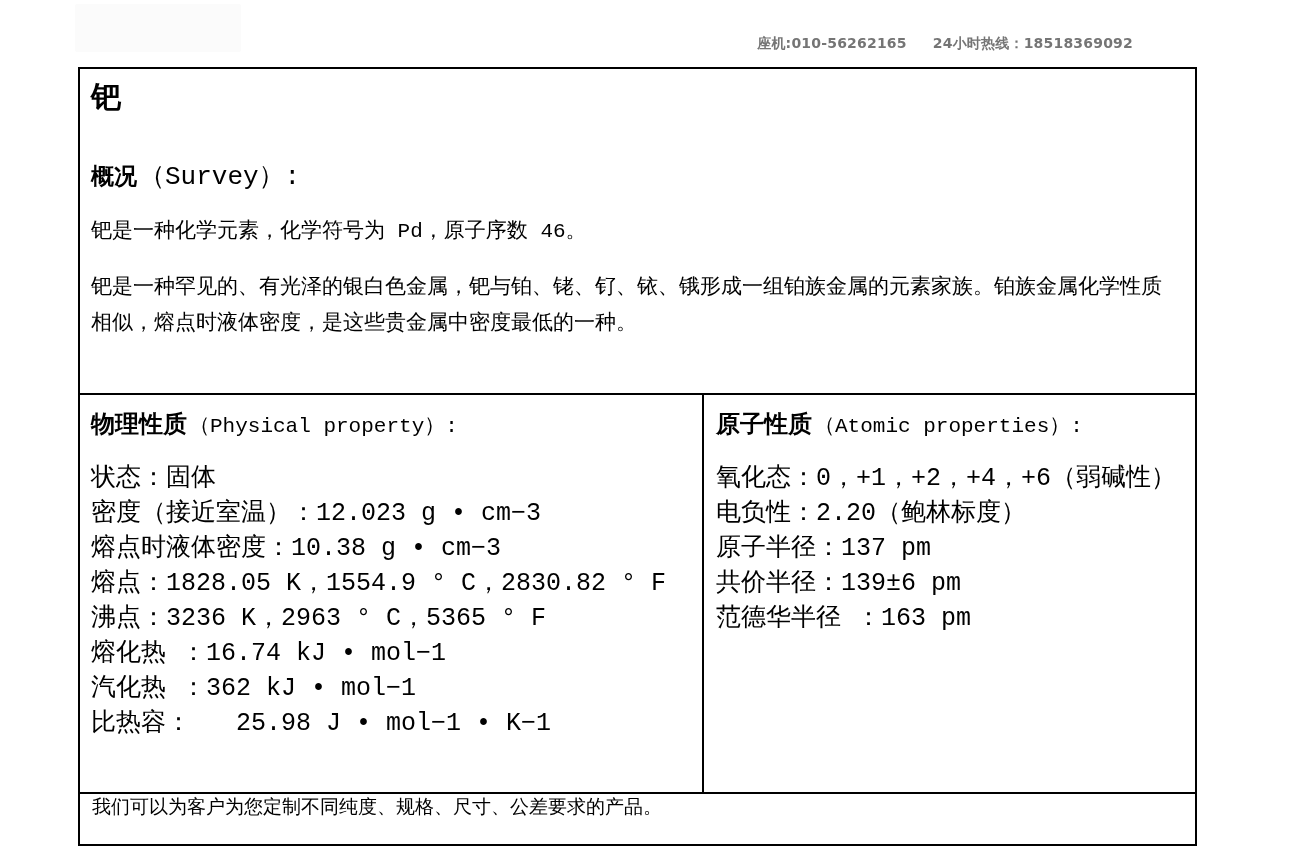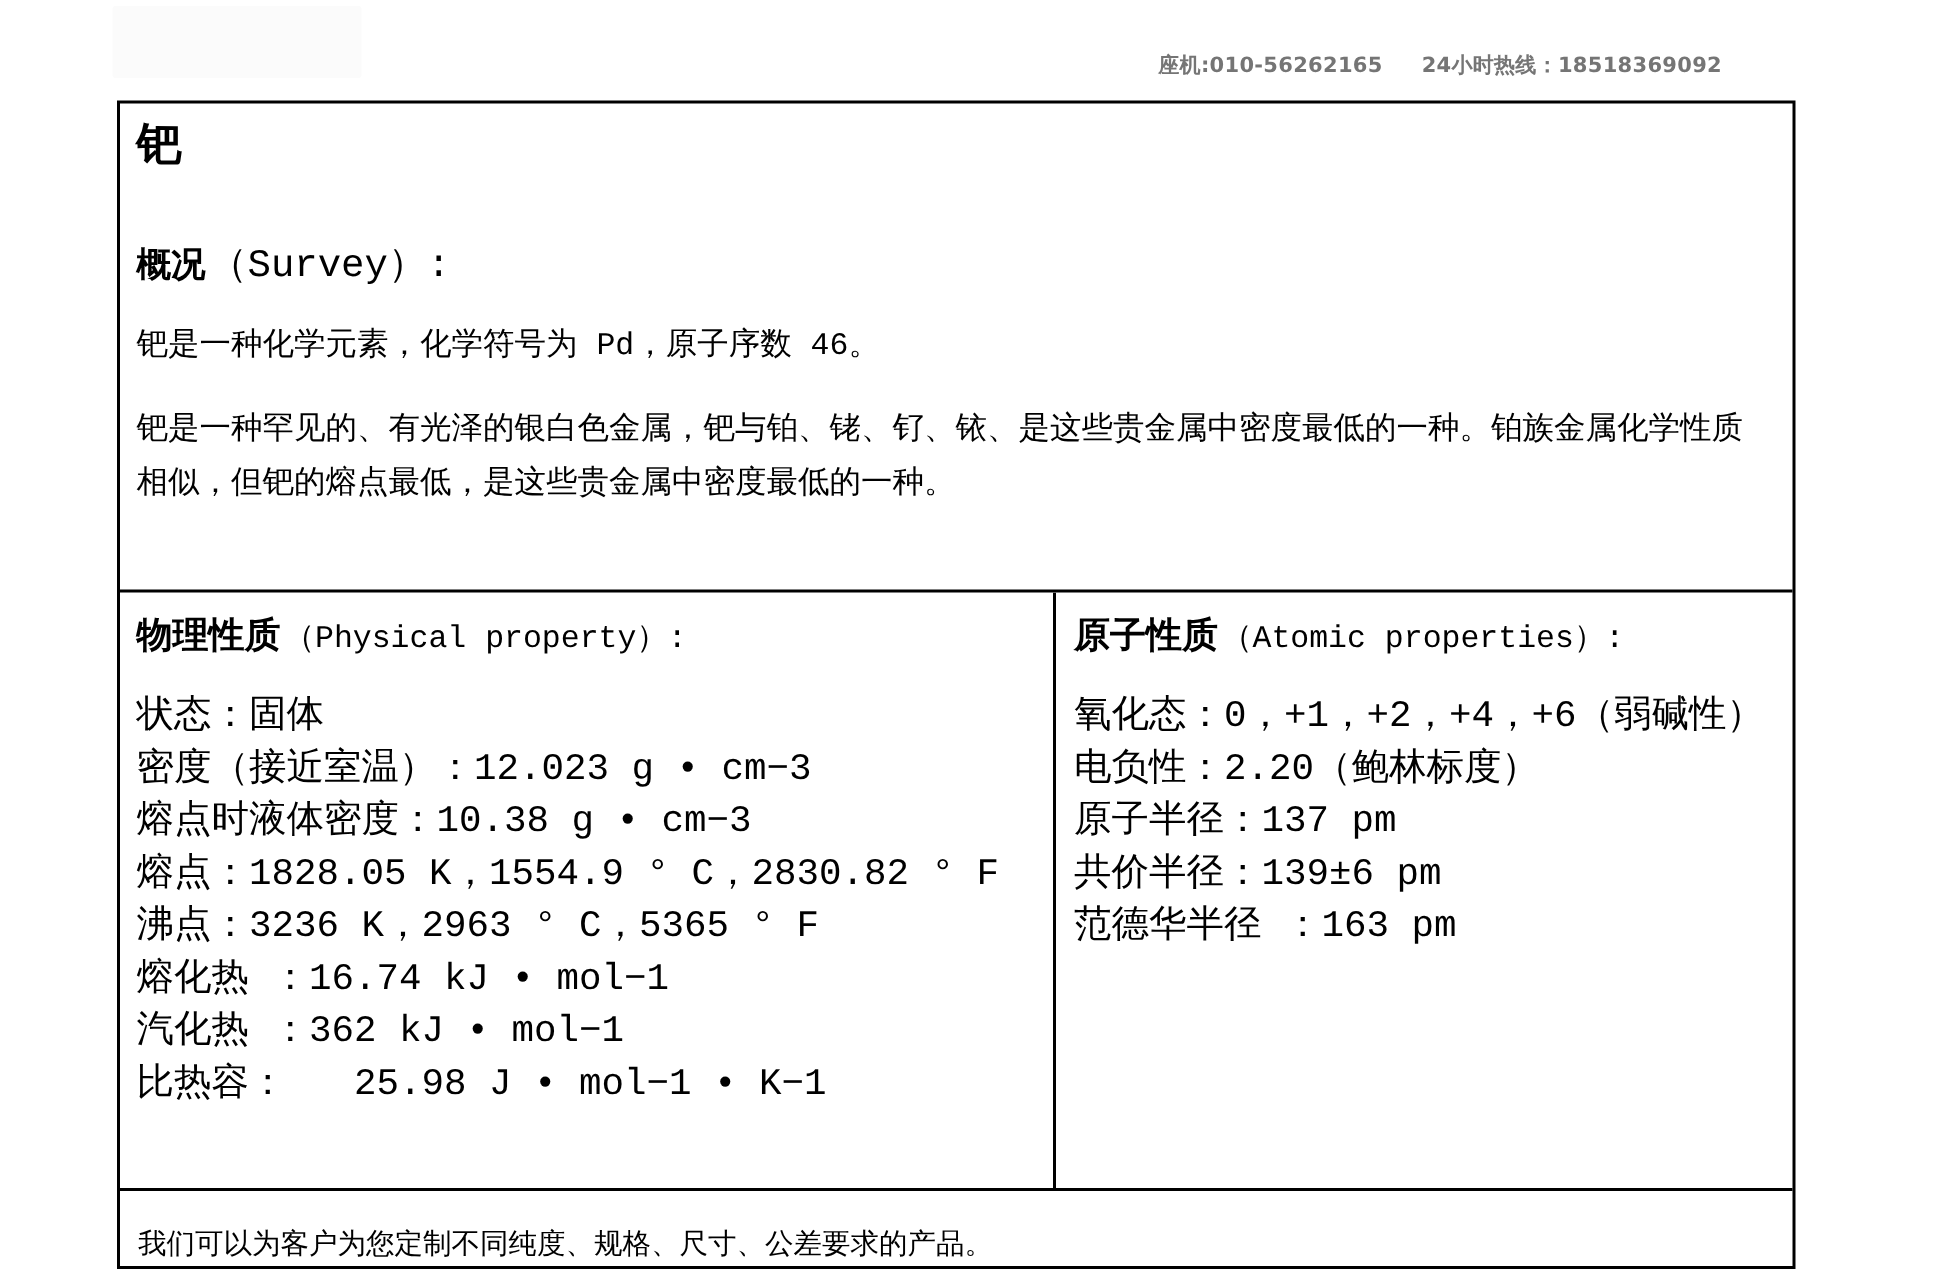--- a/index.html
+++ b/index.html
@@ -15,21 +15,21 @@
   
   .logo {
     position: absolute; left: 75px; top: 4px;
     width: 166px; height: 48px;
     background: #fbfbfb;
     border-radius: 2px;
   }
 
   
   .contact {
-    position: absolute; top: 35px; right: 152px;
+    position: absolute; top: 35px; right: 167px;
     font-family: "DejaVu Sans", "Liberation Sans", sans-serif;
     font-size: 14px; color: #757575; font-weight: 600;
     letter-spacing: 0.2px;
     white-space: nowrap;
   }
   .contact .sep { display: inline-block; width: 26px; }
 
   
   .doc {
     position: absolute; left: 78px; top: 67px;
@@ -70,21 +70,21 @@
   .col-heading { line-height: 34px; margin-bottom: 16px; }
   .col-heading .h-zh { font-size: 24px; font-weight: bold; }
   .col-heading .h-en { font-size: 21px; font-weight: normal; margin-left: 2px; }
   .prop-line {
     font-size: 25px; line-height: 35px;
     white-space: pre-wrap;
   }
 
   .row-note {
     height: 48px;
-    display: flex; align-items: flex-end;
+    display: flex; align-items: flex-start;
     padding-left: 12px;
     font-size: 19px;
     overflow: hidden;
   }
 </style>
 </head>
 <body>
 
 <div class="logo"></div>
 
@@ -95,21 +95,21 @@
 <div class="doc">
 
   <div class="row-intro">
     <div class="page-title">钯</div>
 
     <div class="sec-heading">
       <span class="h-zh">概况</span><span class="h-en">（Survey）:</span>
     </div>
     <div class="para">钯是一种化学元素，化学符号为 Pd，原子序数 46。</div>
 
-    <div class="para two-line">钯是一种罕见的、有光泽的银白色金属，钯与铂、铑、钌、铱、是这些贵金属中密度最低的一种。铂族金属化学性质相似，但钯的熔点最低，是这些贵金属中密度最低的一种。</div>
+    <div class="para two-line">钯是一种罕见的、有光泽的银白色金属，钯与铂、铑、钌、铱、锇形成一组铂族金属的元素家族。铂族金属化学性质相似，熔点时液体密度，是这些贵金属中密度最低的一种。</div>
   </div>
 
   <div class="row-cols">
     <div class="col col-left">
       <div class="col-heading">
         <span class="h-zh">物理性质</span><span class="h-en">（Physical property）:</span>
       </div>
       <div class="prop-line">状态：固体</div>
       <div class="prop-line">密度（接近室温）：12.023 g • cm−3</div>
       <div class="prop-line">熔点时液体密度：10.38 g • cm−3</div>

